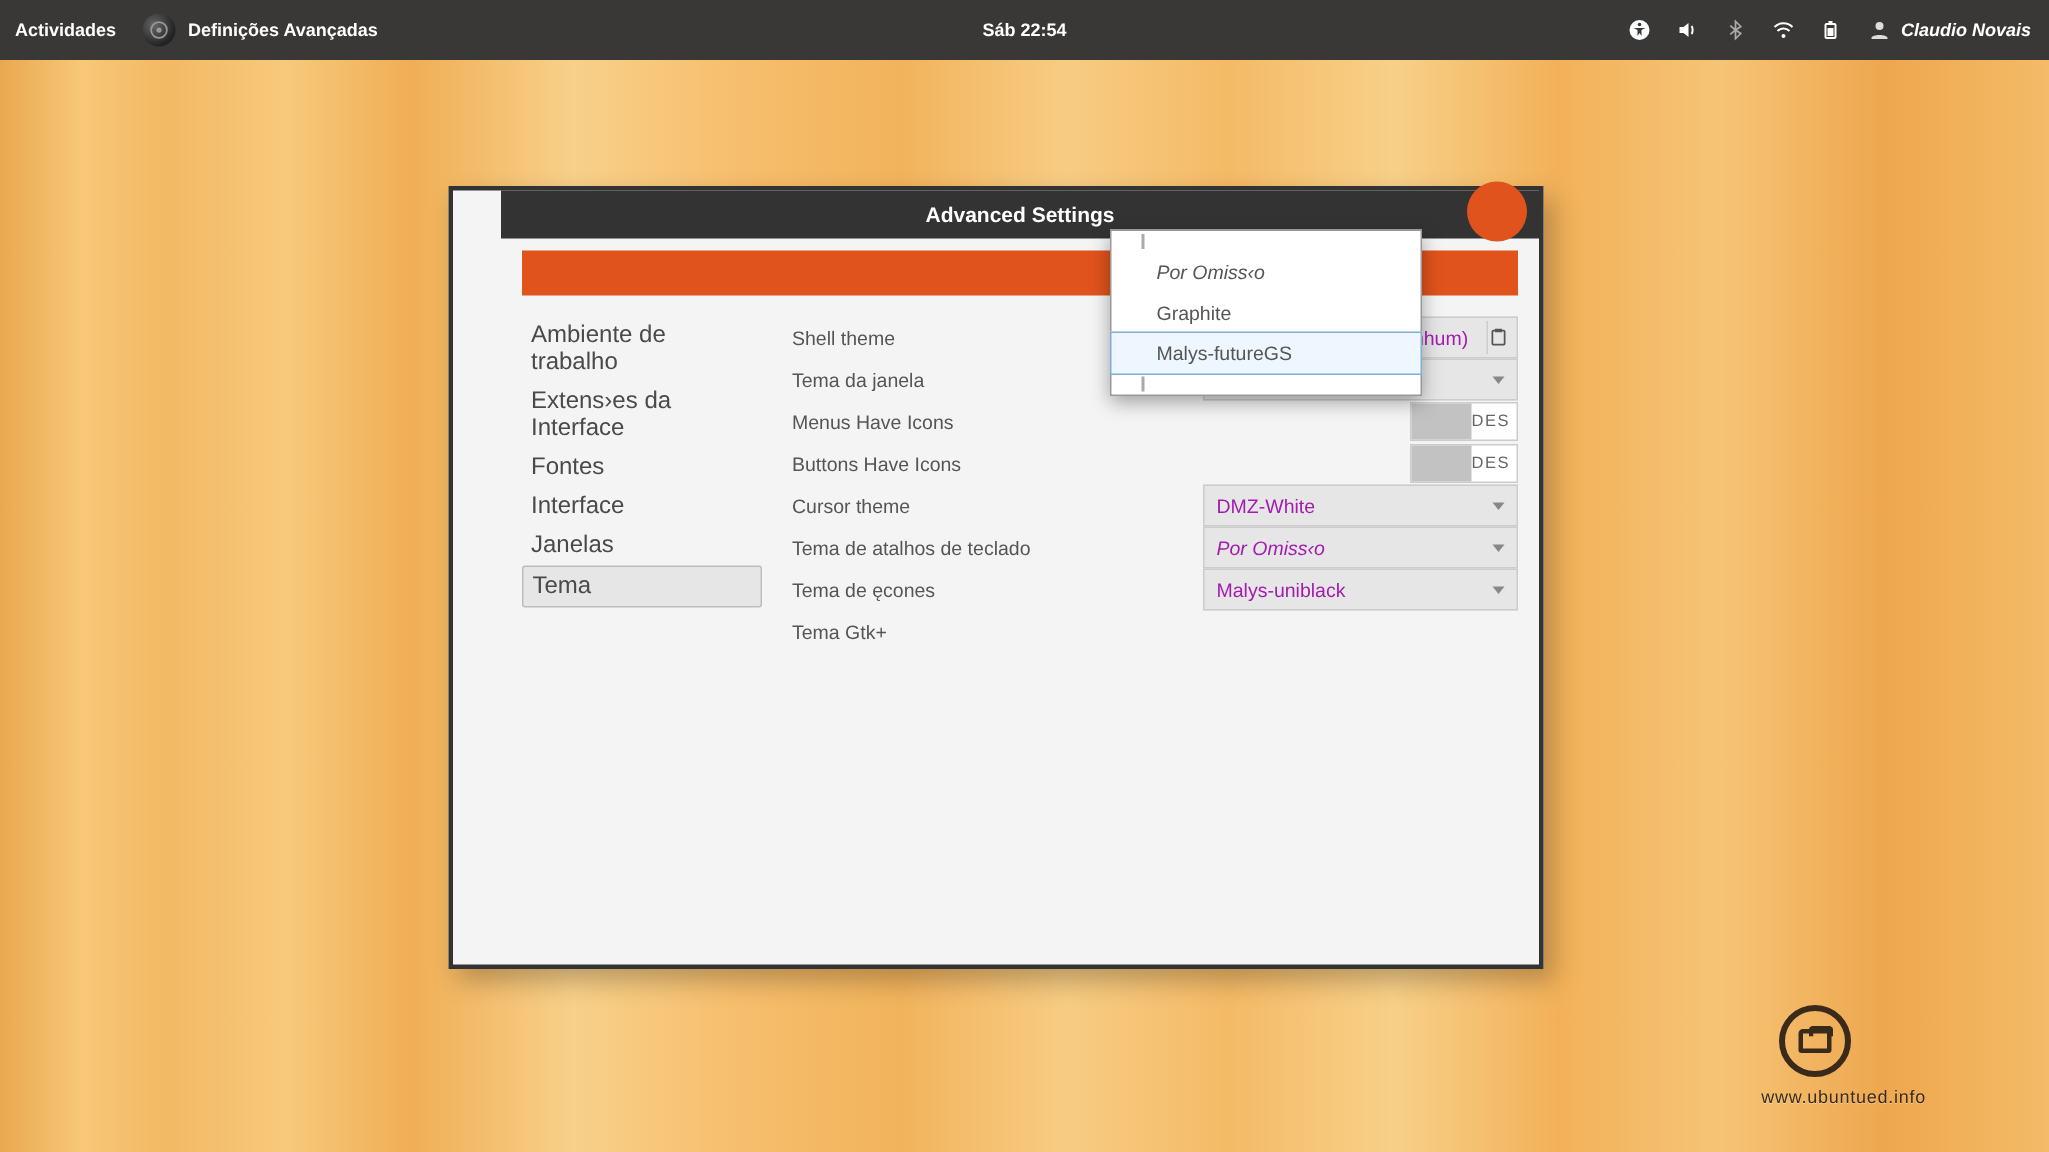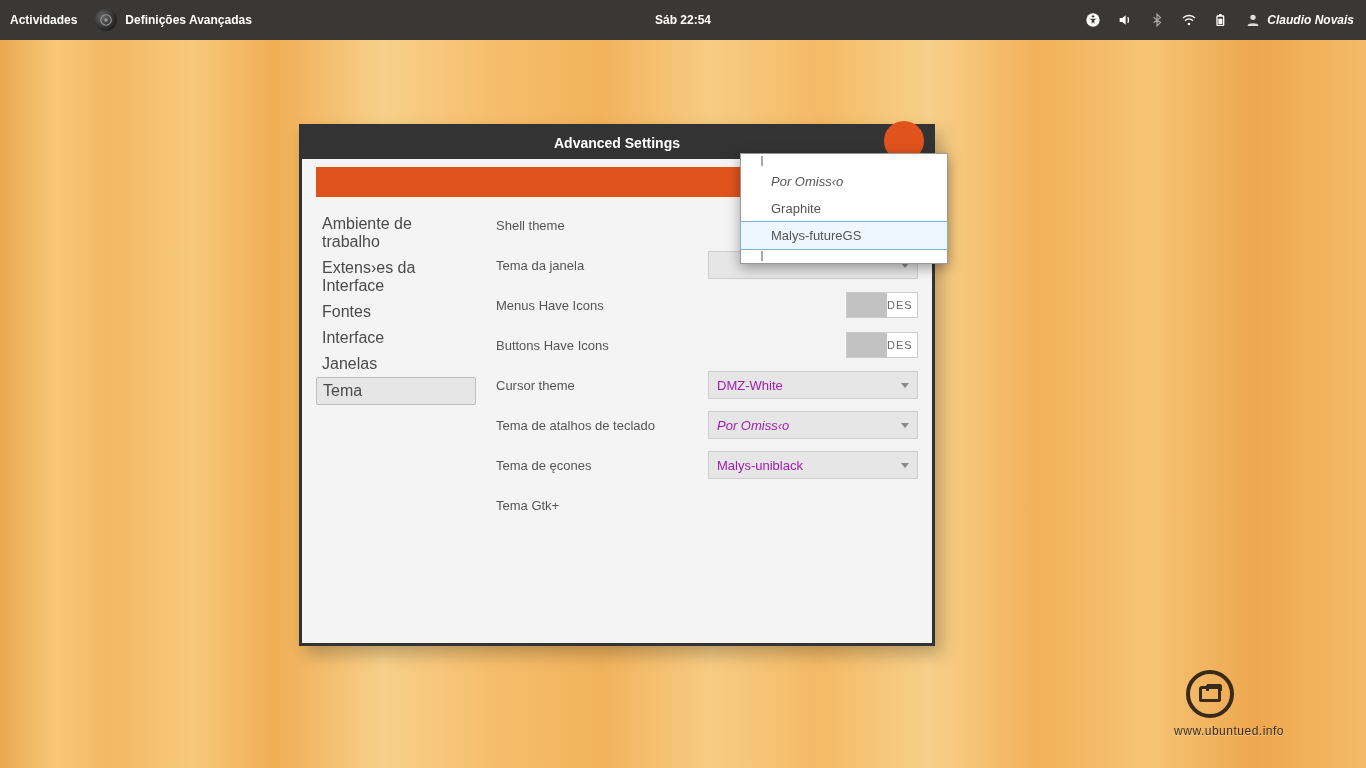--- a/index.html
+++ b/index.html
@@ -35,24 +35,25 @@
   .topbar .tb-right { margin-left:auto; display:flex; align-items:center; gap:16px; padding-right:12px;}
   .topbar .tb-right .ico { width:16px; height:16px; display:flex; align-items:center; justify-content:center; }
   .topbar .tb-right .user { display:flex; align-items:center; gap:6px; font-weight:bold;font-style:italic;}
   .topbar svg { fill:#fff; }
   .bt-dim svg { fill:#aaa; }
 
   
   .window {
     position:absolute;
     left: 299px; top: 124px;
-    width: 636px; height: 522px;
+    width: 730px; height: 522px;
     background: #f4f4f4;
     border: 3px solid #333;
     box-shadow: 6px 8px 16px rgba(0,0,0,0.25);
+    padding-left: 32px;
   }
   .titlebar {
     height: 32px;
     background: #333;
     color: #fff;
     display:flex; align-items:center; justify-content:center;
     font-size: 14px; font-weight:bold;
     position:relative;
   }
   .close-btn {
@@ -84,21 +85,21 @@
   }
   .sidebar .item.active {
     background: #e6e6e6;
     border: 1px solid #bdbdbd;
     border-radius: 2px;
   }
   
   .form {
     flex:1;
     padding-left: 20px;
-    display:flex; flex-direction:column; gap: 12px;
+    display:flex; flex-direction:column; 
     font-size: 13px; color:#555;
   }
   .row { display:flex; align-items:center; height:28px; }
   .row .label { flex:1; }
   .row .field { width: 210px; }
   .combo {
     width: 100%; height: 28px;
     background:#e6e6e6;
     border:1px solid #ccc;
     display:flex; align-items:center;

